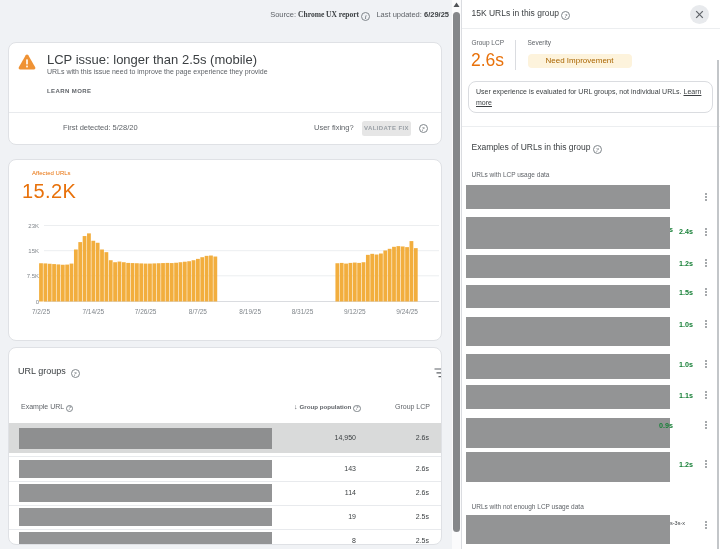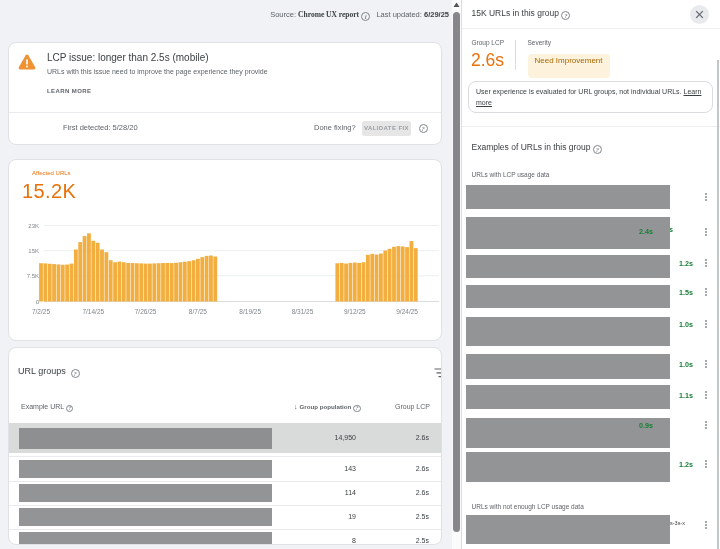--- a/index.html
+++ b/index.html
@@ -27,26 +27,26 @@
   <div class="abs nw" style="top:10px; right:3px; font-size:7.5px; color:#5f6368;">
     Source: <span class="g3" style="font-weight:bold;font-family:Liberation Serif, serif;">Chrome UX report</span> <span class="qi">i</span>&nbsp;&nbsp;&nbsp;Last updated: <span class="g3" style="font-weight:bold;">6/29/25</span>
   </div>
 
   <div class="card" style="top:42px; height:103px;">
     <svg class="abs" style="left:9px; top:10.5px;" width="18" height="16" viewBox="0 0 18 16">
       <path d="M7.7 1.2 L0.8 13.2 C0.25 14.2 0.95 15.4 2.1 15.4 L15.9 15.4 C17.05 15.4 17.75 14.2 17.2 13.2 L10.3 1.2 C9.7 0.2 8.3 0.2 7.7 1.2 Z" fill="#ef9234"></path>
       <rect x="8.1" y="5.4" width="1.8" height="5" fill="#fff6ea"></rect>
       <rect x="8.1" y="11.6" width="1.8" height="1.8" fill="#fff6ea"></rect>
     </svg>
-    <div class="abs g3 nw" style="left:38px; top:8.5px; font-size:10px;">LCP issue: longer than 2.5s (mobile)</div>
+    <div class="abs g3 nw" style="left:38px; top:8.5px; font-size:13px;">LCP issue: longer than 2.5s (mobile)</div>
     <div class="abs g5 nw" style="left:38px; top:24.5px; font-size:7px;">URLs with this issue need to improve the page experience they provide</div>
     <div class="abs g5 nw" style="left:38px; top:45px; font-size:6px; font-weight:bold; letter-spacing:0.4px;">LEARN MORE</div>
     <div class="abs" style="left:0; right:0; top:68.5px; height:1px; background:#e8eaed;"></div>
     <div class="abs g5 nw" style="left:10px; top:80px; font-size:7.5px;padding-left:44px;">First detected: 5/28/20</div>
-    <div class="abs g5 nw" style="left:305px; top:80px; font-size:7.5px;">Done fixing?</div>
+    <div class="abs g5 nw" style="left:305px; top:80px; font-size:7.5px;">User fixing?</div>
     <div class="abs nw" style="left:353px; top:77.5px; width:49px; height:15px; background:#e6e6e6; border-radius:2.5px; color:#9aa0a6; font-size:6px; font-weight:bold; letter-spacing:0.4px; text-align:center; line-height:15px;">VALIDATE FIX</div>
     <div class="abs qi" style="left:409.5px; top:80.5px;">?</div>
   </div>
 
   <div class="card" style="top:159px; height:182px;text-align:right;">
     <div class="abs or nw" style="left:23px; top:10px; font-size:6px;">Affected URLs</div>
     <div class="abs or nw" style="left:13px; top:20px; font-size:20px; letter-spacing:0.4px;">15.2K</div>
     <svg class="abs" style="left:-1px; top:57.5px;" width="433" height="120" viewBox="0 0 433 120">
       <g stroke="#eceef0" stroke-width="1">
         <line x1="36" y1="7.5" x2="431" y2="7.5"></line>
@@ -188,38 +188,38 @@
           <line x1="12.8" y1="6.2" x2="6.2" y2="12.8"></line>
         </g>
       </svg>
   </div>
   <div class="abs" style="left:0; right:0; top:28px; height:1px; background:#eceef0;"></div>
 
   <div class="abs g5 nw" style="left:9.5px; top:39px; font-size:6.5px;">Group LCP</div>
   <div class="abs or nw" style="left:9px; top:49.5px; font-size:17.5px;">2.6s</div>
   <div class="abs" style="left:53px; top:40px; width:1px; height:30px; background:#dadce0;"></div>
   <div class="abs g5 nw" style="left:65.5px; top:39px; font-size:6.5px;">Severity</div>
-  <div class="abs nw" style="left:65.5px; top:54px; height:24px; background:#fdf3dc; border-radius:4px; color:#a96500; font-size:8px; line-height:14px; padding:0 7px;">Need Improvement</div>
+  <div class="abs nw" style="left:65.5px; top:54px; height:14px; background:#fdf3dc; border-radius:4px; color:#a96500; font-size:8px; line-height:14px; padding:0 18px;">Need Improvement</div>
 
   <div class="abs" style="left:6px; top:81px; width:245px; height:32px; border:1px solid #dadce0; border-radius:8px;"></div>
   <div class="abs g3" style="left:14px; top:85.5px; width:232px; font-size:7px; line-height:11px;">User experience is evaluated for URL groups, not individual URLs. <span style="text-decoration:underline;">Learn more</span></div>
 
   <div class="abs" style="left:0; right:0; top:125.5px; height:1px; background:#eceef0;"></div>
   <div class="abs g3 nw" style="left:9.5px; top:142px; font-size:8.5px;">Examples of URLs in this group <span class="qi">?</span></div>
   <div class="abs g5 nw" style="left:9.5px; top:171px; font-size:6.5px;">URLs with LCP usage data</div>
 
   <div class="blk" style="top:185.0px; height:23.5px;"></div>
   <div class="abs grn" style="left:177px; top:192.2px; width:54px; text-align:center;margin-top:33px;">1.7s</div>
   <div class="dots" style="top:192.5px;">
       <i></i>
       <i></i>
       <i></i>
     </div>
   <div class="blk" style="top:217.0px; height:32.0px;"></div>
-  <div class="abs grn" style="left:177px; top:227.3px; width:54px; ">2.4s</div>
+  <div class="abs grn" style="left:177px; top:227.3px; width:54px; text-align:right;">2.4s</div>
   <div class="dots" style="top:227.6px;">
       <i></i>
       <i></i>
       <i></i>
     </div>
   <div class="blk" style="top:255.0px; height:23.0px;"></div>
   <div class="abs grn" style="left:177px; top:259.0px; width:54px; text-align:right;">1.2s</div>
   <div class="dots" style="top:259.3px;">
       <i></i>
       <i></i>
@@ -247,21 +247,21 @@
       <i></i>
     </div>
   <div class="blk" style="top:385.3px; height:24.0px;"></div>
   <div class="abs grn" style="left:177px; top:391.0px; width:54px; text-align:right;">1.1s</div>
   <div class="dots" style="top:391.3px;">
       <i></i>
       <i></i>
       <i></i>
     </div>
   <div class="blk" style="top:417.7px; height:30.0px;"></div>
-  <div class="abs grn" style="left:177px; top:421.0px; width:54px; text-align:left;">0.9s</div>
+  <div class="abs grn" style="left:177px; top:421.0px; width:54px; text-align:center;">0.9s</div>
   <div class="dots" style="top:421.3px;">
       <i></i>
       <i></i>
       <i></i>
     </div>
   <div class="blk" style="top:451.5px; height:30.0px;"></div>
   <div class="abs grn" style="left:177px; top:460.0px; width:54px; text-align:right;">1.2s</div>
   <div class="dots" style="top:460.3px;">
       <i></i>
       <i></i>

